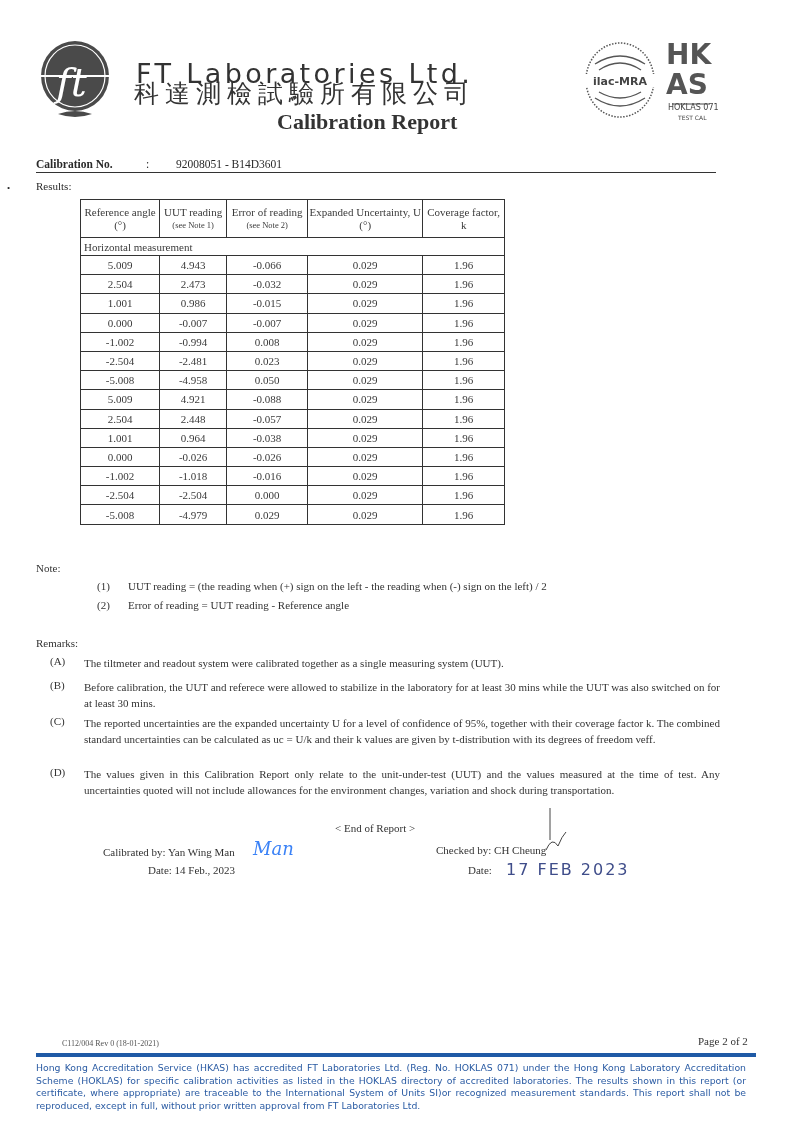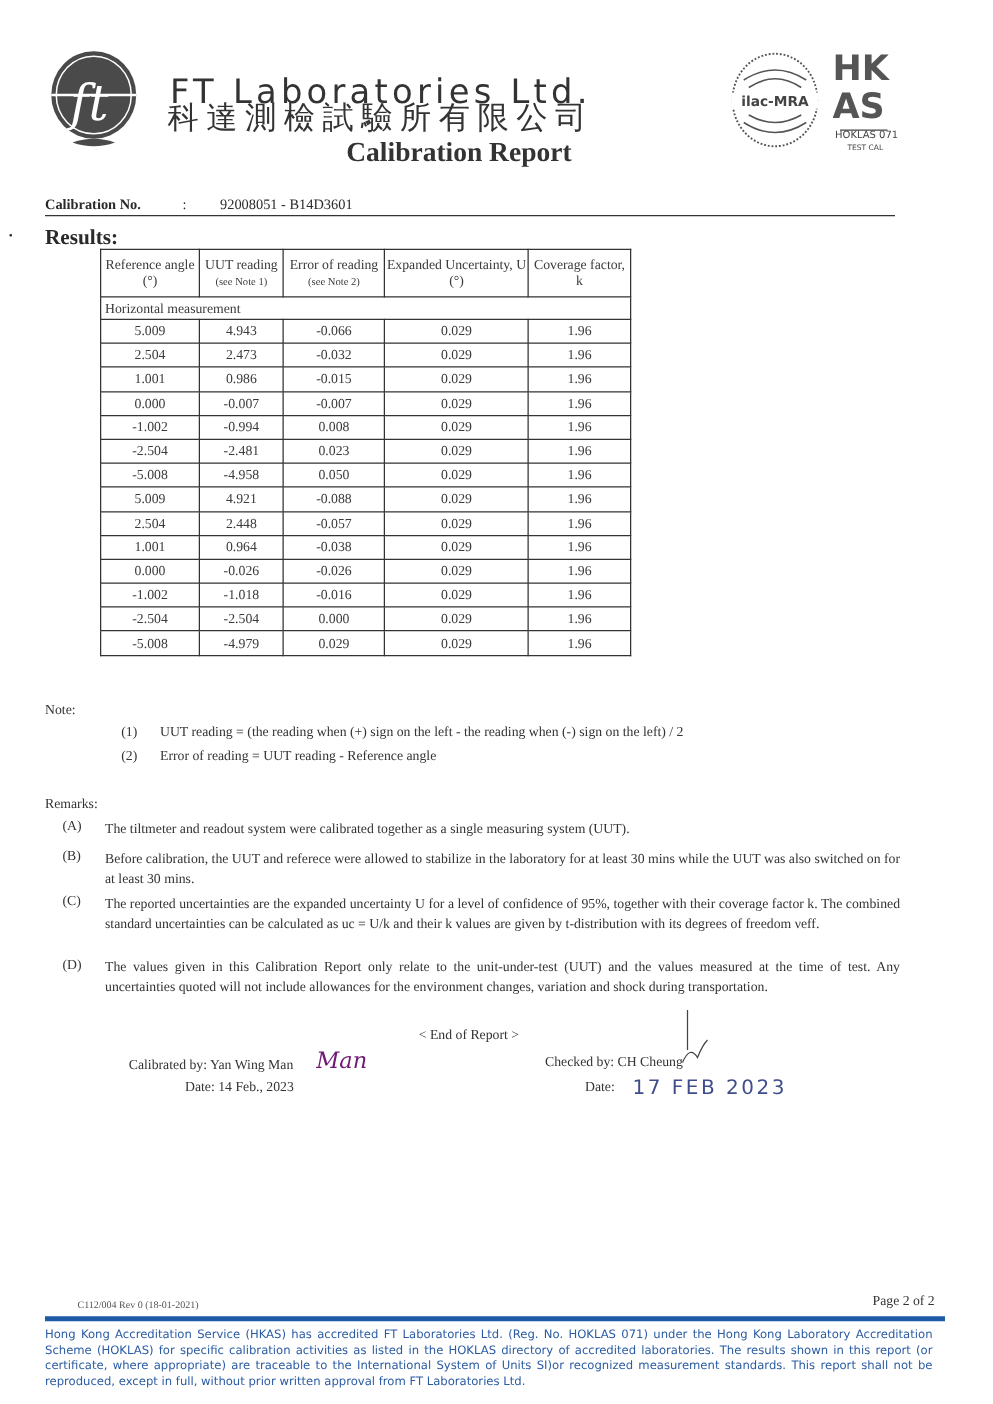--- a/index.html
+++ b/index.html
@@ -12,21 +12,21 @@
   #company-en { left:136px; top:42px; font-family:"DejaVu Sans", sans-serif; font-size:27px; letter-spacing:3.4px; color:#333; white-space:nowrap;margin-top:16px; }
   #company-zh { left:134px; top:77px; font-family:"DejaVu Sans", sans-serif; font-size:25px; letter-spacing:6px; color:#333; white-space:nowrap; font-weight:300; }
   #report-title { left:277px; top:109px; font-size:22px; font-weight:bold; color:#333; white-space:nowrap; }
   #ilac-logo { left:583px; top:40px; width:74px; height:80px; }
   #hkas-logo { left:666px; top:38px; width:58px; height:86px; }
 
   
   #calno-row { left:36px; top:158px; width:680px; font-size:11.5px; border-bottom:1.6px solid #333; padding-bottom:2px; }
   #calno-row .lbl { font-weight:bold; display:inline-block; width:110px; }
   #calno-row .colon { display:inline-block; width:30px; }
-  #results-label { left:36px; top:180px; font-size:17px; font-weight:bold; }
+  #results-label { left:36px; top:180px; font-size:11px; font-weight:normal; }
   #bullet { left:7px; top:183px; font-size:9px; }
 
   
   #results-table { left:80px; top:199px; width:425px; border-collapse:collapse; font-size:11px; }
   #results-table td, #results-table th { border:1px solid #333; text-align:center; height:18.2px; padding:0; font-weight:normal; color:#3a3a3a; }
   #results-table th { height:37px; vertical-align:middle; font-size:11px; line-height:13px; }
   #results-table th .sub { font-size:8.5px; display:block; }
   #results-table td.section { text-align:left; padding-left:3px; height:17px; }
   col.c1 { width:94px; } col.c2 { width:82px; } col.c3 { width:102px; } col.c4 { width:142px; } col.c5 { width:99px; }
 
@@ -34,21 +34,21 @@
   .txt { font-size:11px; color:#333; white-space:nowrap; }
   #note-label { left:36px; top:562px; }
   .note-num { left:97px; }
   .note-text { left:128px; }
   #remarks-label { left:36px; top:637px; }
   .rem-key { left:50px; }
   .rem-text { left:84px; width:636px; white-space:normal; line-height:16px; text-align:justify; }
 
   #end-report { left:335px; top:822px; }
   #calibrated-by { left:103px; top:846px; }
-  #signature-man { left:253px; top:838px; font-family:"DejaVu Serif", serif; font-style:italic; font-size:18px; color:#701a75; }
+  #signature-man { left:253px; top:838px; font-family:"DejaVu Serif", serif; font-style:italic; font-size:18px; color:#3b82f6; }
   #calibrated-date { left:148px; top:864px; }
   #checked-by { left:436px; top:844px; }
   #checked-date-label { left:468px; top:864px; }
   #checked-date { left:506px; top:860px; font-family:"DejaVu Sans", sans-serif; font-size:16px; color:#3f4d8a; letter-spacing:2px; }
   #signature-stroke { left:540px; top:806px; width:30px; height:60px; }
 
   
   #form-code { left:62px; top:1039px; font-size:8px; color:#555; }
   #page-number { left:658px; top:1035px; font-size:11px; color:#333;margin-left:40px; }
   #footer-rule { left:36px; top:1053px; width:720px; height:4px; background:#1f5aa6; }

